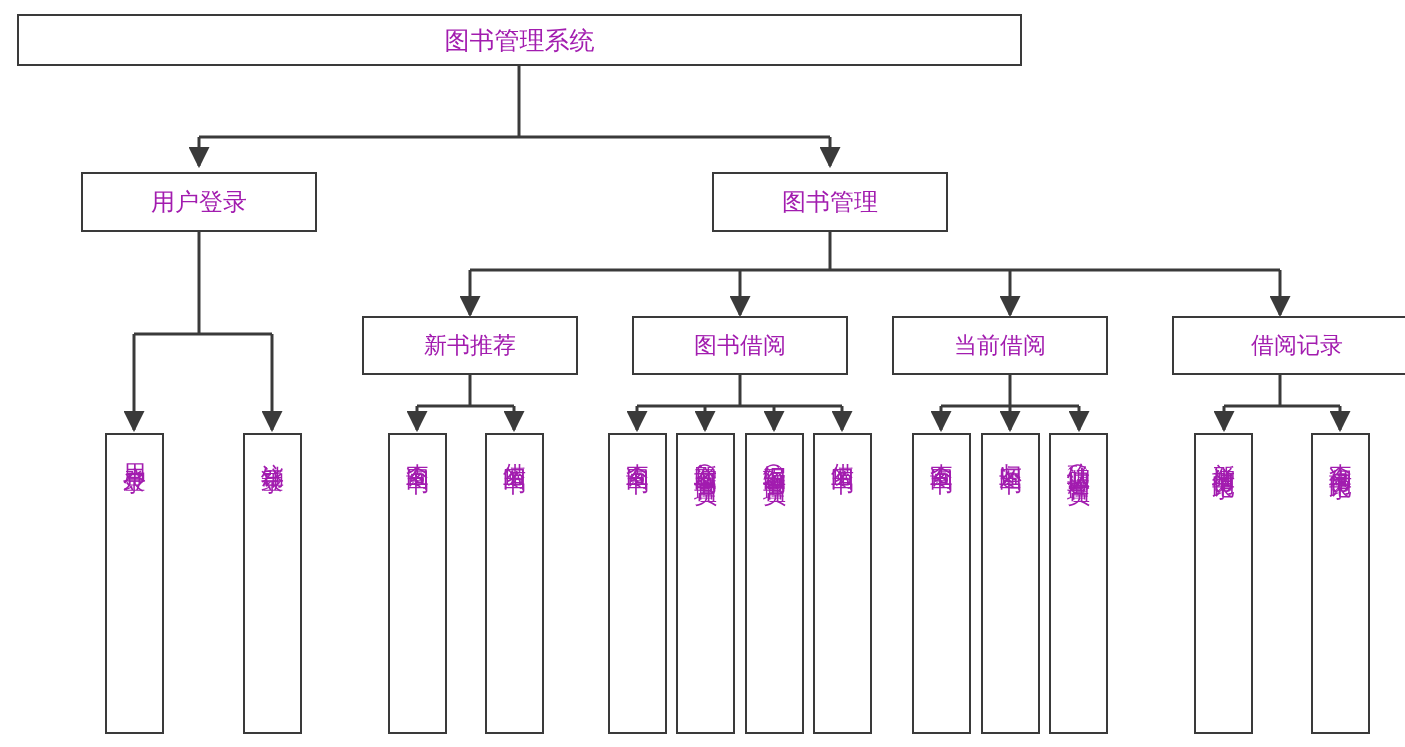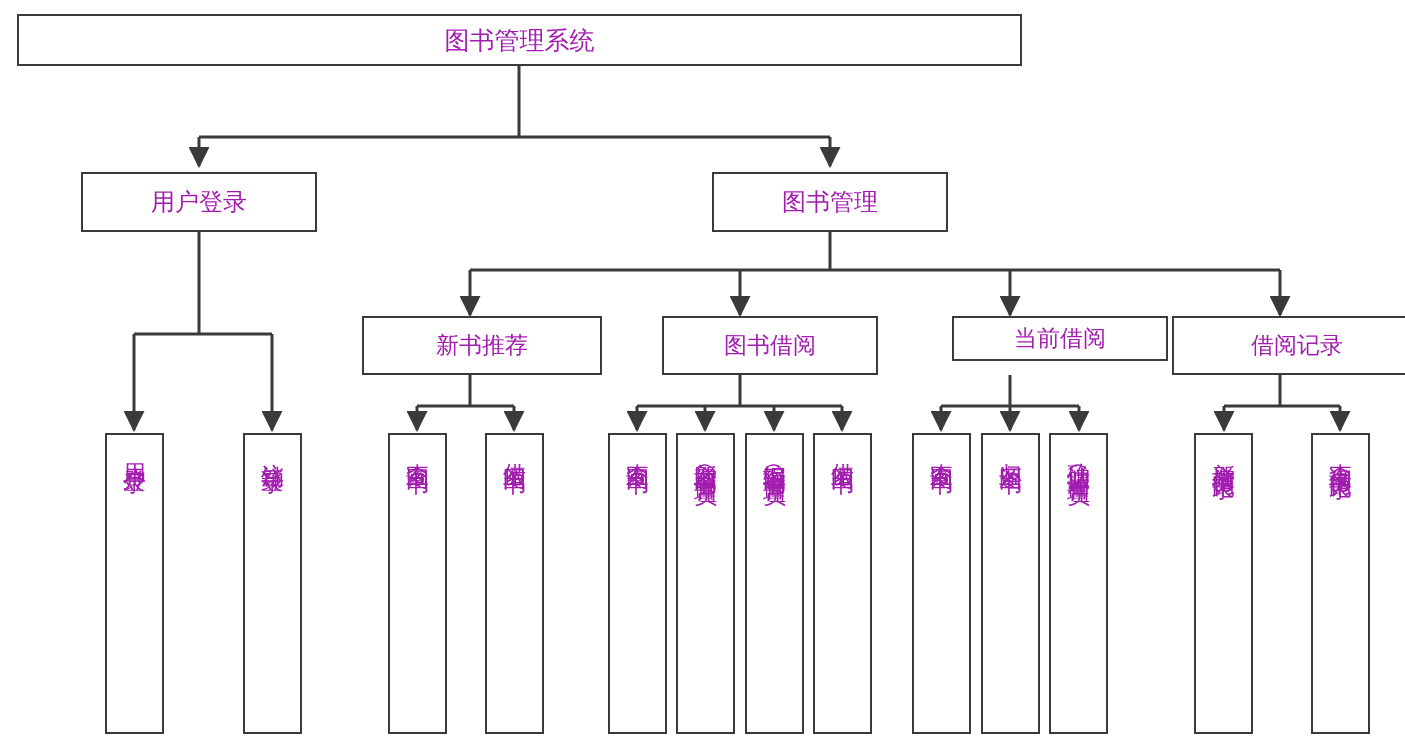--- a/index.html
+++ b/index.html
@@ -123,27 +123,27 @@
     <span class="label">图书管理系统</span>
   </div>
 
   <div class="node node-l2" style="left:81px; top:172px; width:236px; height:60px;">
     <span class="label">用户登录</span>
   </div>
   <div class="node node-l2" style="left:712px; top:172px; width:236px; height:60px;">
     <span class="label">图书管理</span>
   </div>
 
-  <div class="node node-l3" style="left:362px; top:316px; width:240px; height:59px;">
+  <div class="node node-l3" style="left:362px; top:316px; width:216px; height:59px;">
     <span class="label">新书推荐</span>
   </div>
-  <div class="node node-l3" style="left:632px; top:316px; width:216px; height:59px;margin-left:30px;">
+  <div class="node node-l3" style="left:632px; top:316px; width:216px; height:59px;">
     <span class="label">图书借阅</span>
   </div>
-  <div class="node node-l3" style="left:952px; top:316px; width:216px; height:45px;">
+  <div class="node node-l3" style="left:892px; top:316px; width:216px; height:59px;">
     <span class="label">当前借阅</span>
   </div>
   <div class="node node-l3" style="left:1172px; top:316px; width:250px; height:59px;">
     <span class="label">借阅记录</span>
   </div>
 
   <div class="node node-leaf" style="left:105px; top:433px; width:59px; height:301px;">
     <span class="label">用户登录</span>
   </div>
   <div class="node node-leaf" style="left:243px; top:433px; width:59px; height:301px;">

